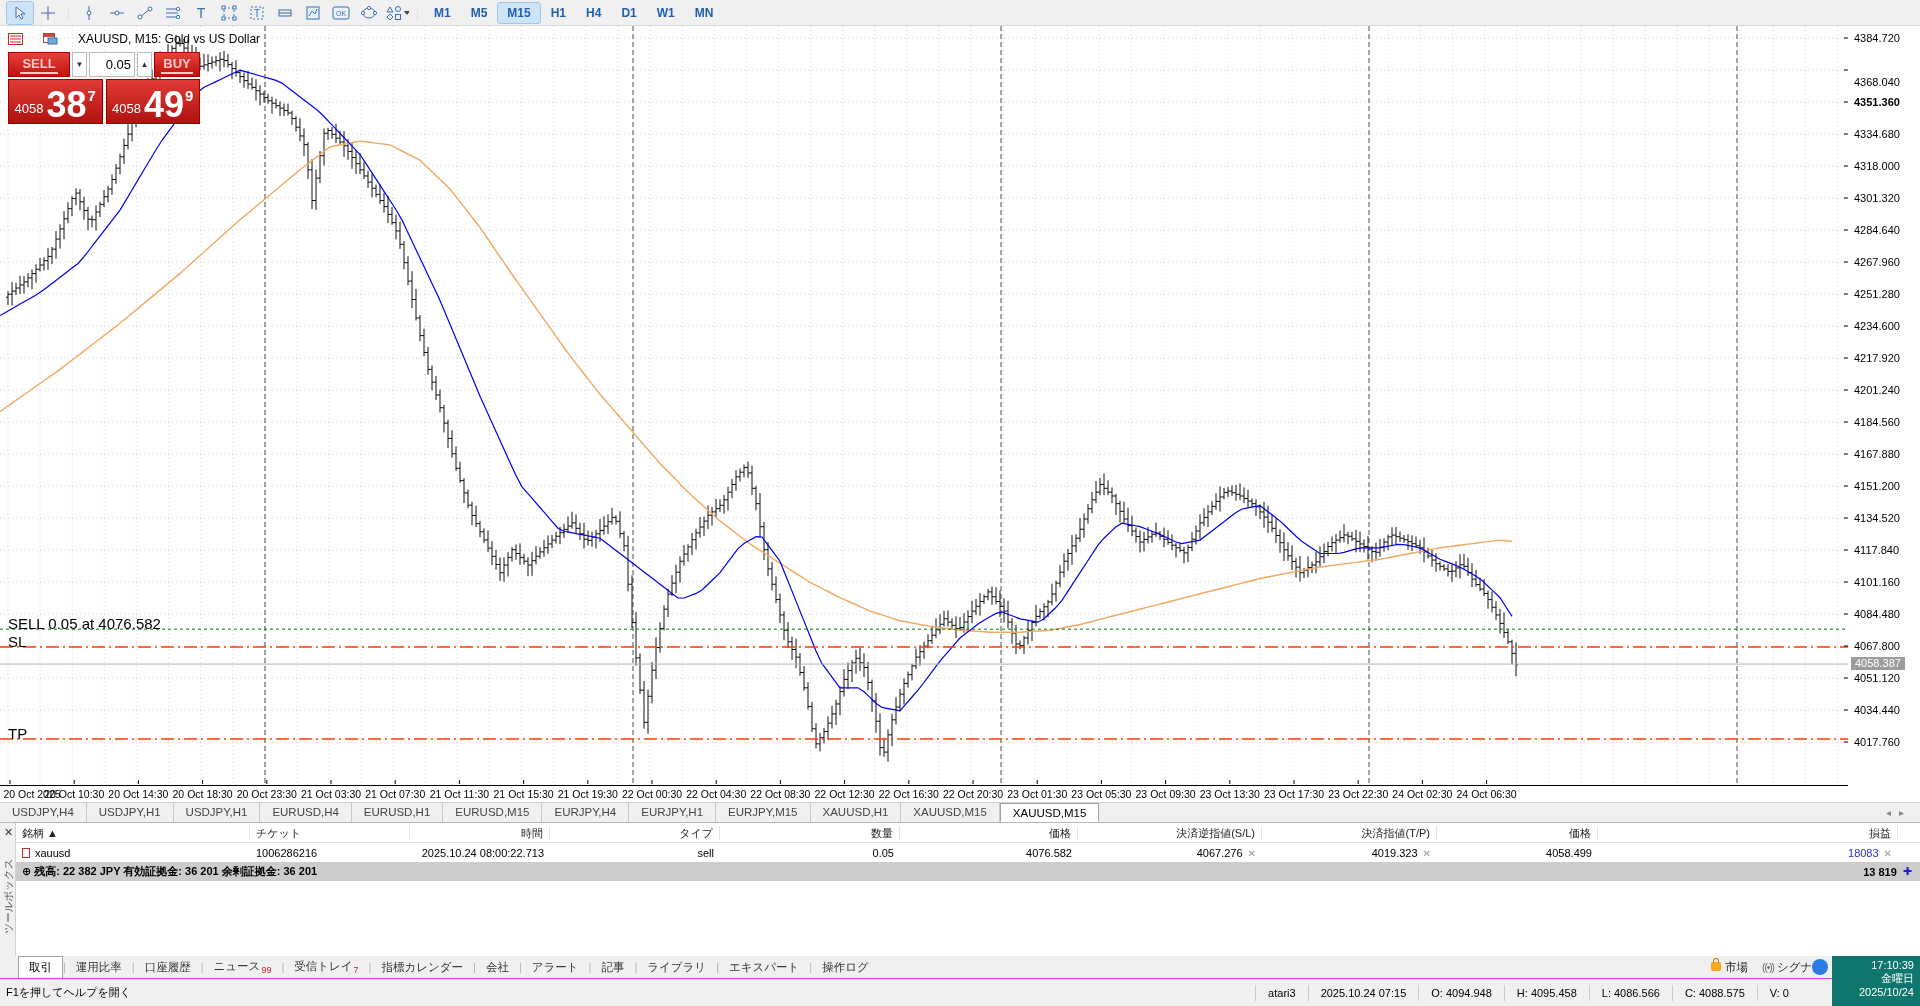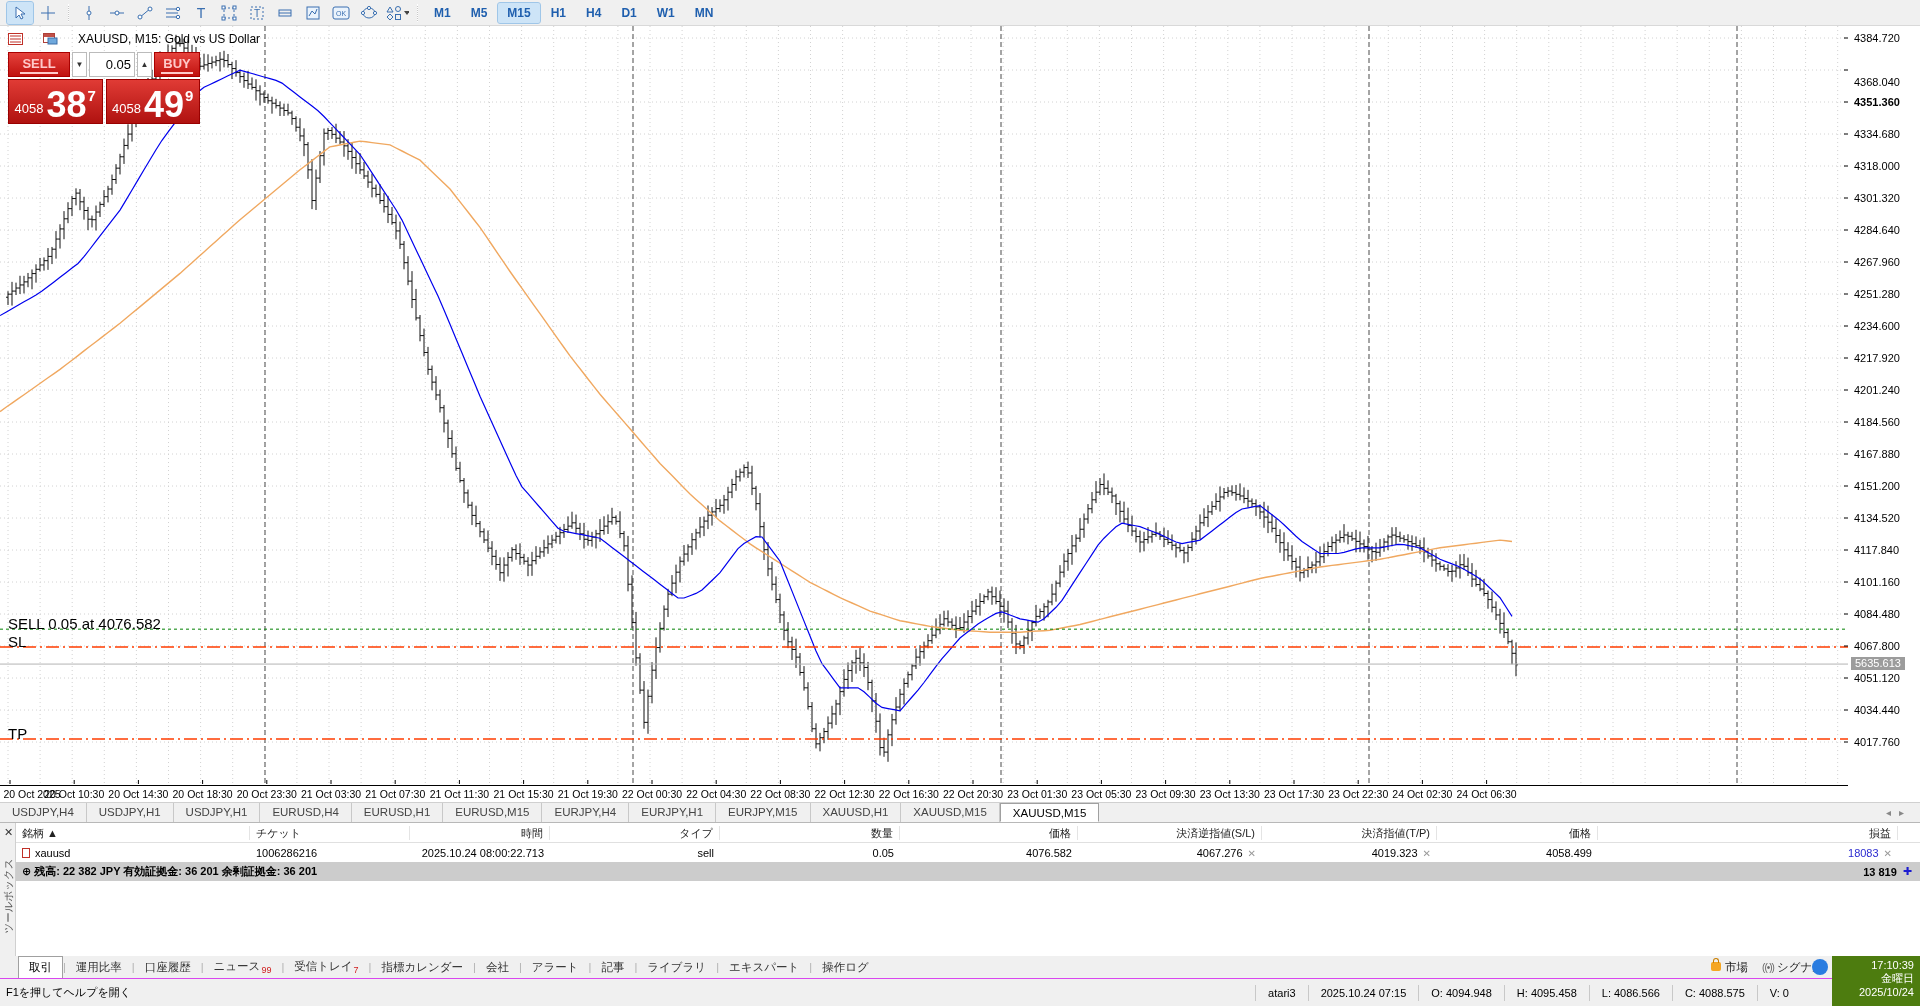--- a/index.html
+++ b/index.html
@@ -84,21 +84,21 @@
 
   
   #status-bar { position:absolute; left:0; top:978px; width:1920px; height:28px; background:#f0f0f0; border-top:1px solid #d946ef; display:flex; align-items:center; font-size:11px; }
   #help-text { padding-left:6px; color:#000; }
   #status-cells { margin-left:auto; display:flex; align-items:center; height:100%; margin-right:100px; }
   .scell { padding:0 12px; border-left:1px solid #c8c8c8; height:16px; line-height:16px; white-space:nowrap; }
   #conn-bars { display:flex; align-items:flex-end; gap:1px; height:11px; margin-left:8px; }
   #conn-bars i { width:2px; background:#1f9e1f; display:block; }
 
   
-  #clock { position:absolute; right:0; top:956px; width:88px; height:50px; background:#4d7c0f; color:#fff; text-align:right; padding:3px 6px 0 0; z-index:5; }
+  #clock { position:absolute; right:0; top:956px; width:88px; height:50px; background:#0f766e; color:#fff; text-align:right; padding:3px 6px 0 0; z-index:5; }
   #clock .l1 { font-size:11px; } #clock .l2 { font-size:11px; } #clock .l3 { font-size:11px; }
 </style>
 </head>
 <body>
 
 <div id="app">
 
   <div id="toolbar">
       <div class="tool active">
         <svg width="16" height="16">
@@ -1502,21 +1502,21 @@
         <div class="ptick" style="top: 422.008px;">4167.880</div>
         <div class="ptick" style="top: 454.008px;">4151.200</div>
         <div class="ptick" style="top: 486.009px;">4134.520</div>
         <div class="ptick" style="top: 518.009px;">4117.840</div>
         <div class="ptick" style="top: 550.01px;">4101.160</div>
         <div class="ptick" style="top: 582.01px;">4084.480</div>
         <div class="ptick" style="top: 614.011px;">4067.800</div>
         <div class="ptick" style="top: 646.012px;">4051.120</div>
         <div class="ptick" style="top: 678.012px;">4034.440</div>
         <div class="ptick" style="top: 710.013px;">4017.760</div>
-        <div id="cur-price-label" style="top: 631.07px;">5635.613</div>
+        <div id="cur-price-label" style="top: 631.07px;">4058.387</div>
       </div>
     <div id="time-axis">
         <div class="ttick" style="left: 32px;">20 Oct 2025</div>
         <div class="ttick" style="left: 74.2px;">20 Oct 10:30</div>
         <div class="ttick" style="left: 138.4px;">20 Oct 14:30</div>
         <div class="ttick" style="left: 202.6px;">20 Oct 18:30</div>
         <div class="ttick" style="left: 266.8px;">20 Oct 23:30</div>
         <div class="ttick" style="left: 331px;">21 Oct 03:30</div>
         <div class="ttick" style="left: 395.2px;">21 Oct 07:30</div>
         <div class="ttick" style="left: 459.4px;">21 Oct 11:30</div>

